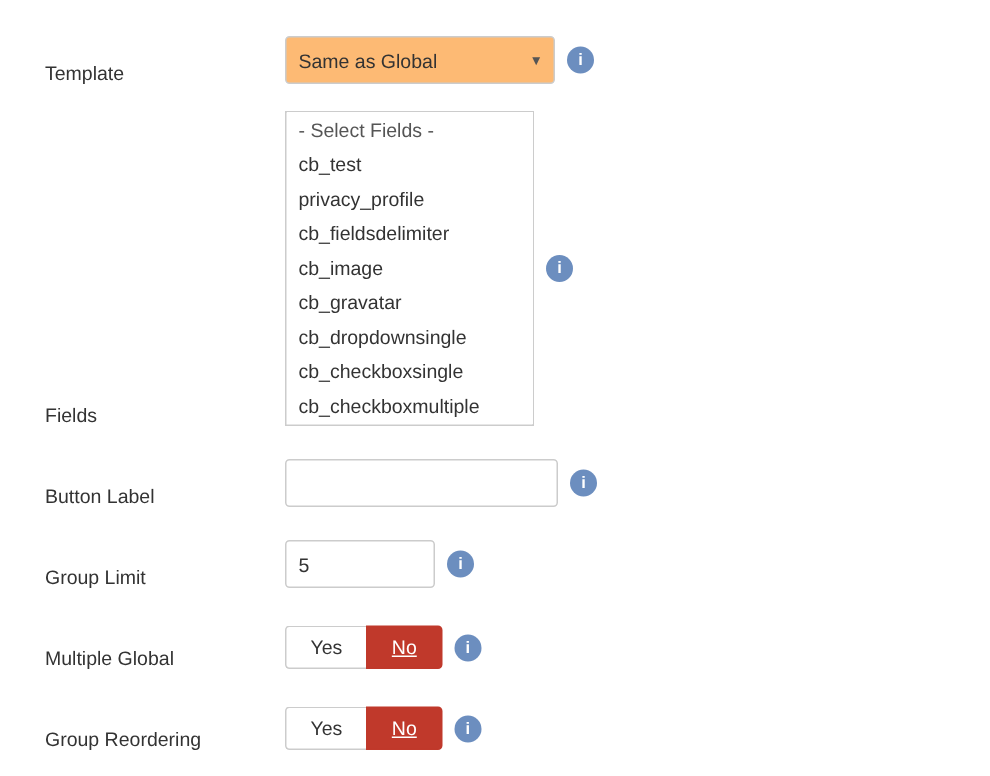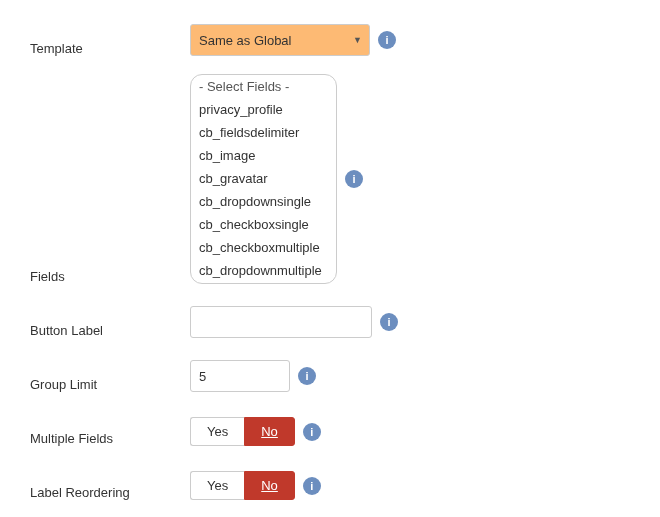--- a/index.html
+++ b/index.html
@@ -68,24 +68,24 @@
       font-size: 9px;
       position: absolute;
       right: 8px;
       top: 50%;
       transform: translateY(-50%);
       pointer-events: none;
       color: #555;
     }
 
     .scroll-area {
-      width: 147px;
+      width: 166px;
       height: 210px;
       border: 1px solid #ccc;
-      border-radius: 12px;
+      border-radius: 0;
       overflow-y: scroll;
       background: #fff;
     }
 
     .scroll-item {
       padding: 4px 8px;
       font-size: 13px;
       cursor: pointer;
       white-space: nowrap;
     }
@@ -195,20 +195,21 @@
     </div>
   </div>
 
   <div class="form-row fields-row">
     <div class="form-label">Fields</div>
     <div class="form-control">
       <div class="fields-wrapper">
         <div class="scroll-area">
 
         <div class="scroll-item placeholder">- Select Fields -</div>
+            <div class="scroll-item">cb_test</div>
             <div class="scroll-item">privacy_profile</div>
             <div class="scroll-item">cb_fieldsdelimiter</div>
             <div class="scroll-item">cb_image</div>
             <div class="scroll-item">cb_gravatar</div>
             <div class="scroll-item">cb_dropdownsingle</div>
             <div class="scroll-item">cb_checkboxsingle</div>
             <div class="scroll-item">cb_checkboxmultiple</div>
             <div class="scroll-item">cb_dropdownmultiple</div>
           </div>
       </div>
@@ -226,32 +227,32 @@
 
   <div class="form-row">
     <div class="form-label">Group Limit</div>
     <div class="form-control">
       <input type="number" class="number-input" value="5" style="">
       <div class="info-icon">i</div>
     </div>
   </div>
 
   <div class="form-row">
-    <div class="form-label">Multiple Fields</div>
+    <div class="form-label">Multiple Global</div>
     <div class="form-control">
       <div class="yes-no-group">
         <button class="btn-yes">Yes</button>
         <button class="btn-no">No</button>
       </div>
       <div class="info-icon">i</div>
     </div>
   </div>
 
   <div class="form-row">
-    <div class="form-label">Label Reordering</div>
+    <div class="form-label">Group Reordering</div>
     <div class="form-control">
       <div class="yes-no-group">
         <button class="btn-yes">Yes</button>
         <button class="btn-no">No</button>
       </div>
       <div class="info-icon">i</div>
     </div>
   </div>
 
 </div>

